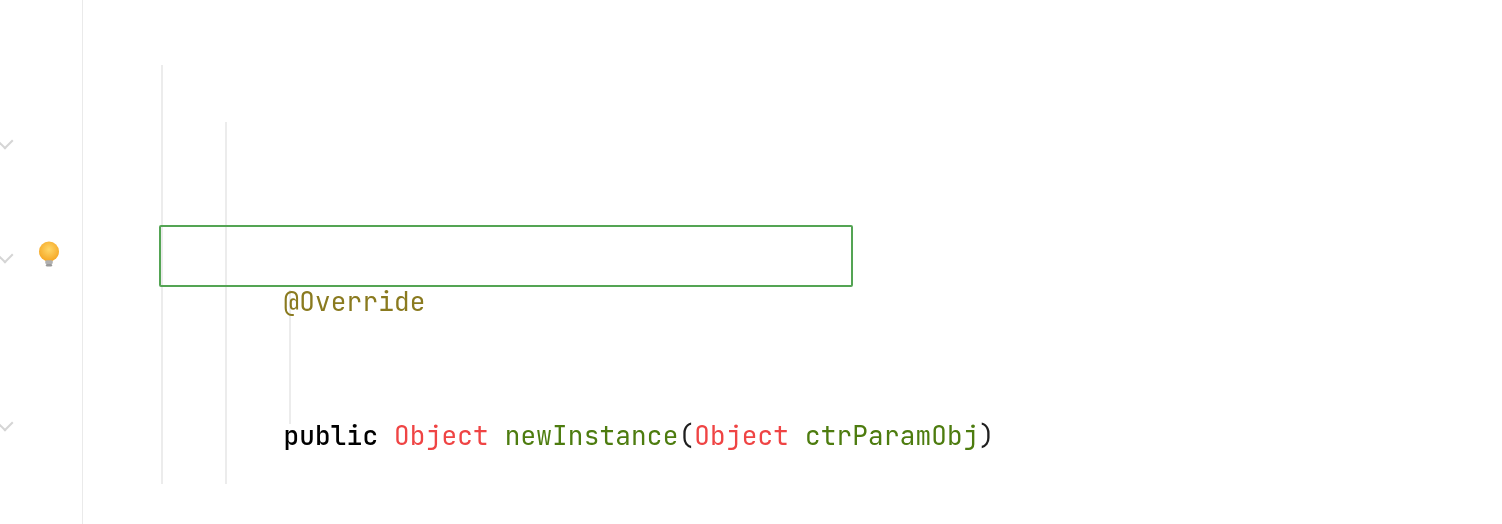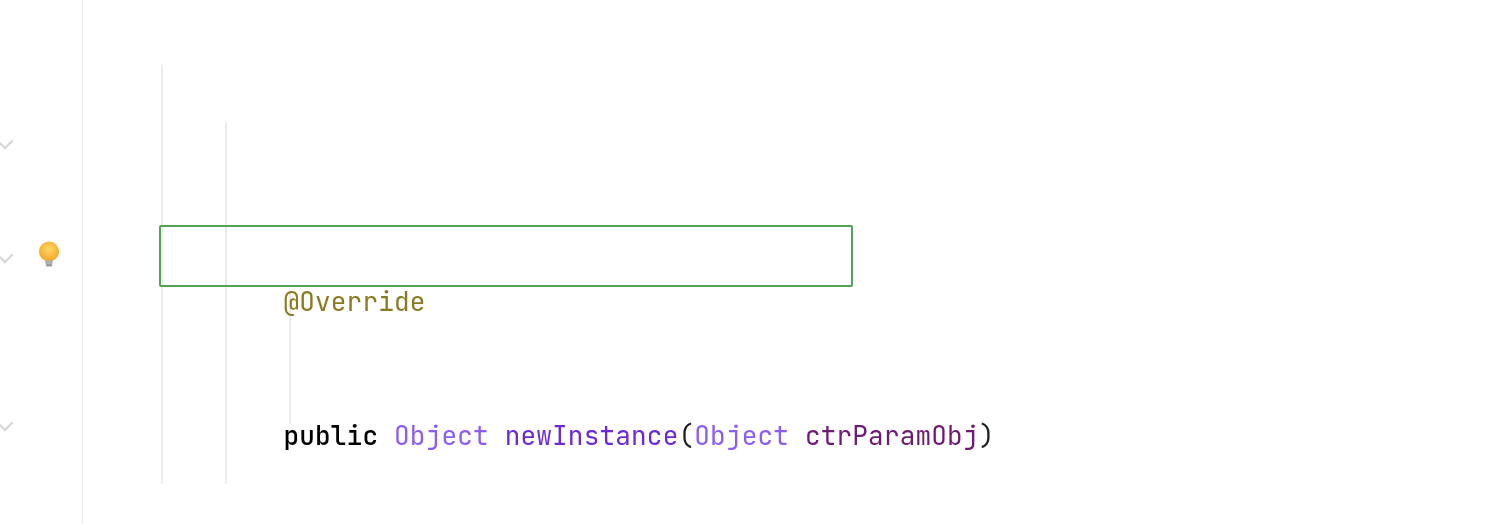--- a/index.html
+++ b/index.html
@@ -92,23 +92,23 @@
     position: absolute;
     border: 2px solid #54a454;
     border-radius: 2px;
     pointer-events: none;
     z-index: 1;
   }
 
   
   .tok-ann   { color: #8a7a1f; }
   .tok-kw    { color: #000000; font-weight: 500; }
-  .tok-type  { color: #8b5cf6; }
-  .tok-decl  { color: #6d28d9; }
-  .tok-id    { color: #701a75; }
+  .tok-type  { color: #ef4444; }
+  .tok-decl  { color: #4d7c0f; }
+  .tok-id    { color: #4d7c0f; }
   .tok-paren { color: #1f1f1f; }
 </style>
 </head>
 <body>
 
 <div class="editor">
 
   <div class="gutter">
     <div class="notch" style="top:135px"></div>
     <div class="notch" style="top:249px"></div>

